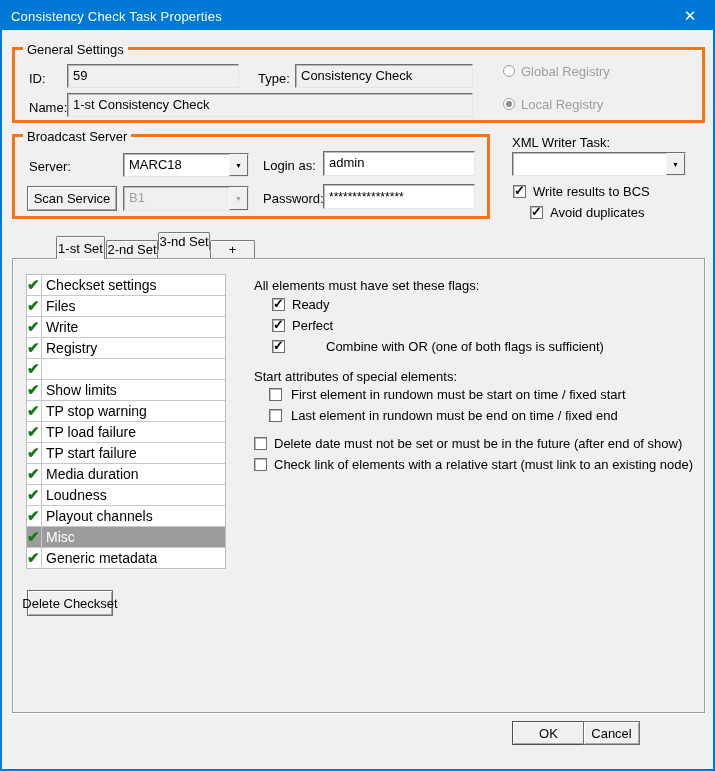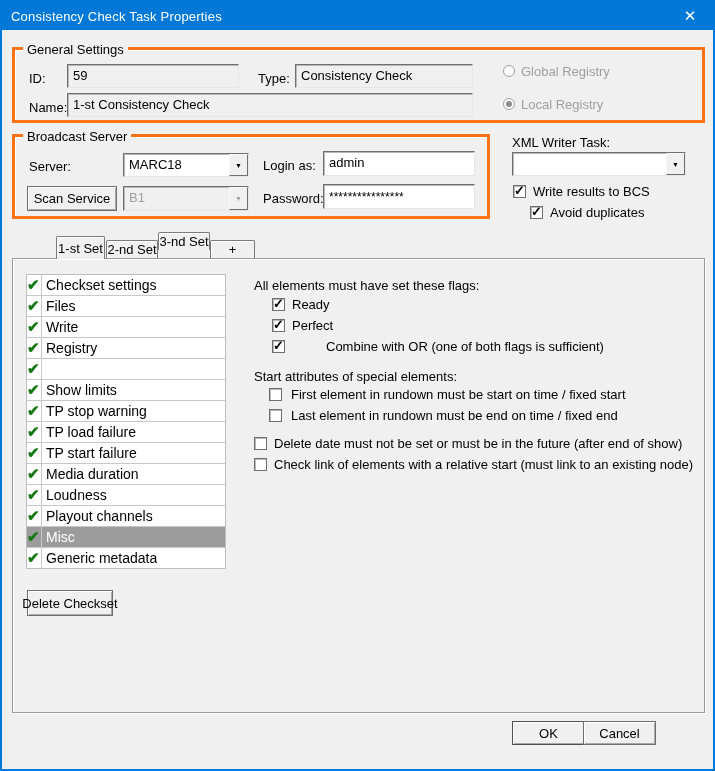--- a/index.html
+++ b/index.html
@@ -243,17 +243,17 @@
   <span class="cbx" style="left:252px;top:456px;"></span>
   <span class="cbl" style="left:272px;top:455px;">Check link of elements with a relative start (must link to an existing node)</span>
 
   <div class="btn" style="left:25px;top:588px;width:86px;height:26px;">
       <span>Delete Checkset</span>
     </div>
 
   <div class="btn" style="left:510px;top:719px;width:73px;height:24px;border-color:#4f4f4f;">
       <span>OK</span>
     </div>
-  <div class="btn" style="left:581px;top:719px;width:73px;height:24px;">
+  <div class="btn" style="left:581px;top:719px;width:57px;height:24px;">
       <span>Cancel</span>
     </div>
 
 </div>
 
 </body></html>

